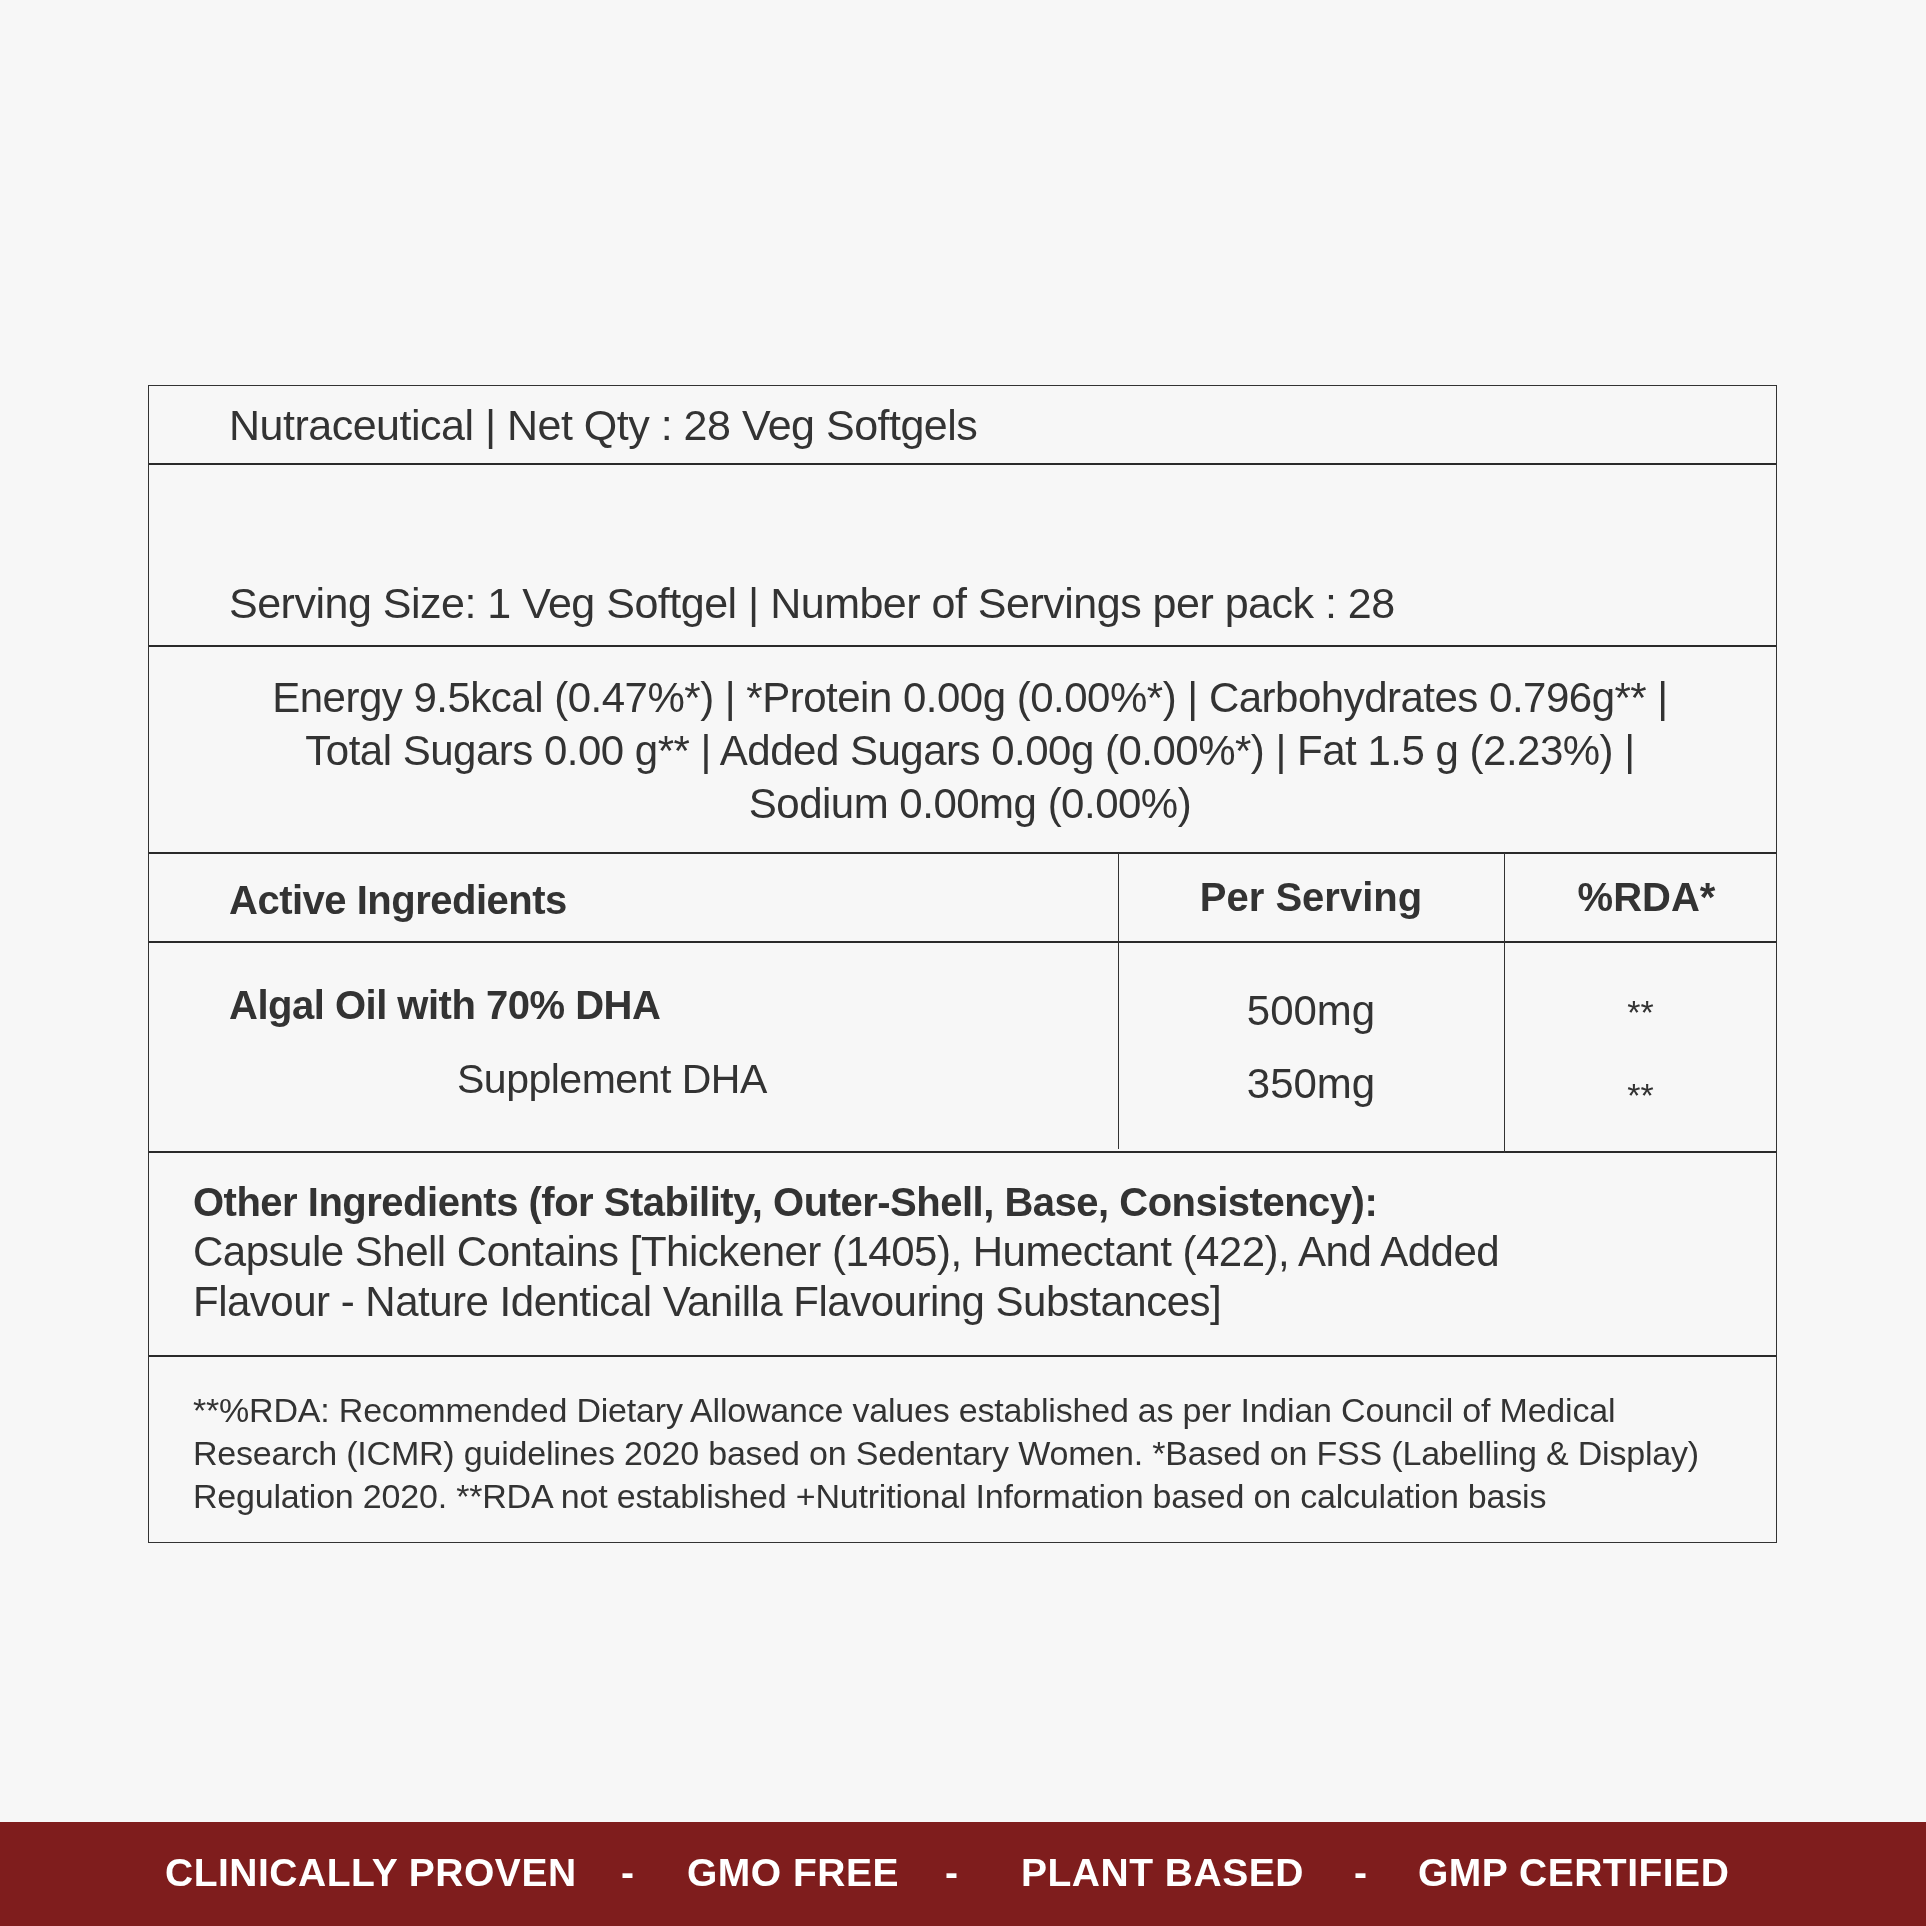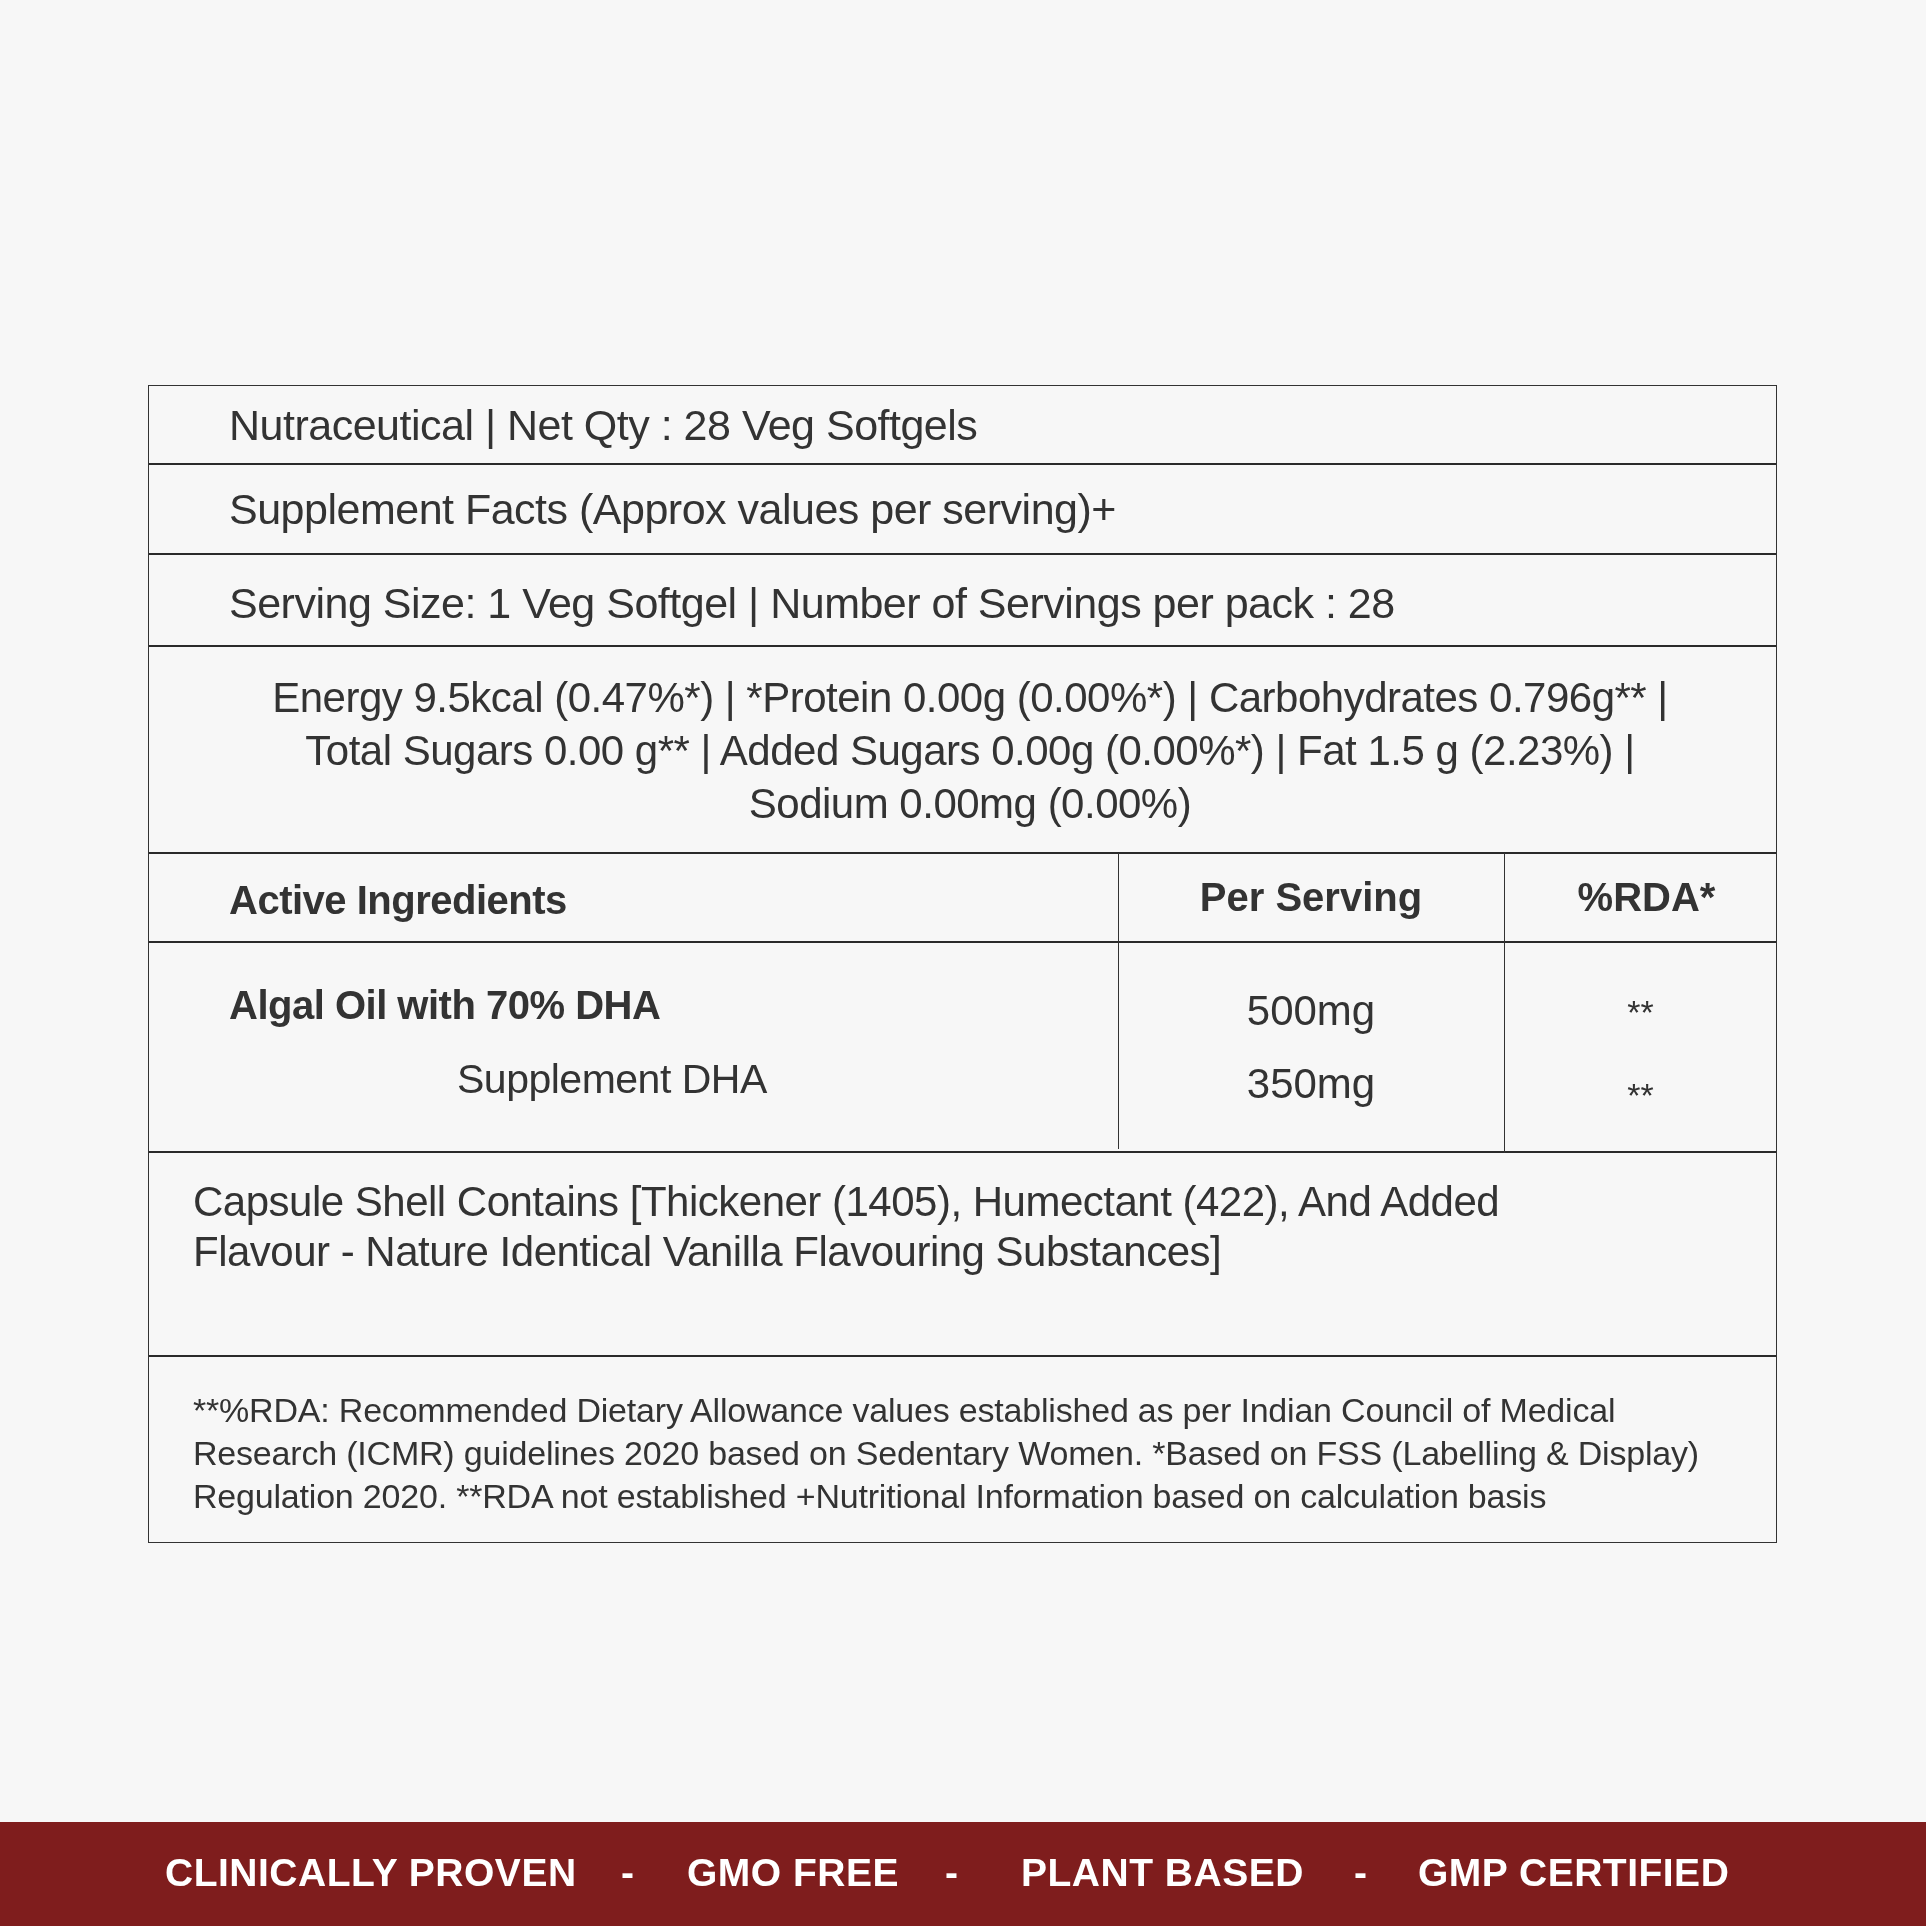--- a/index.html
+++ b/index.html
@@ -20,23 +20,20 @@
 </style>
 </head>
 <body>
 
 <div class="table">
 
   <div class="row" style="top:0; height:79px;">
     <div class="txt" style="top:18.3px;">Nutraceutical  |  Net Qty : 28 Veg Softgels</div>
   </div>
 
-  <div class="row" style="top:79px; height:90px;">
-    <div class="txt" style="top:23px;">Supplement Facts (Approx values per serving)+</div>
-  </div>
 
   <div class="row" style="top:169px; height:92px;">
     <div class="txt" style="top:27px;">Serving Size: 1 Veg Softgel  |  Number of Servings per pack : 28</div>
   </div>
 
   <div class="row" style="top:261px; height:207px;text-align:center;">
     <div class="multi" style="top:24px;">
       <div>Energy 9.5kcal (0.47%*) | *Protein 0.00g (0.00%*) | Carbohydrates 0.796g** |</div>
       <div>Total Sugars 0.00 g**  | Added Sugars 0.00g (0.00%*) | Fat 1.5 g (2.23%) |</div>
       <div>Sodium 0.00mg (0.00%)</div>
@@ -56,20 +53,21 @@
     <div class="center" style="left:969px; width:386px; top:120px;">350mg</div>
     <div class="center" style="left:1355px; width:273px; top:52px; font-size:34px;">**</div>
     <div class="center" style="left:1355px; width:273px; top:135px; font-size:34px;">**</div>
   </div>
 
   <div class="vline" style="left:969px; top:467px; height:296px;"></div>
   <div class="vline" style="left:1355px; top:467px; height:300px;"></div>
 
   <div class="row" style="top:767px; height:204px;">
     <div class="multi" style="top:24px; line-height:50px;">
+      <div class="bold" style="font-size:40px;">Other Ingredients (for Stability, Outer-Shell, Base, Consistency):</div>
       <div>Capsule Shell Contains [Thickener (1405), Humectant (422), And Added</div>
       <div>Flavour - Nature Identical Vanilla Flavouring Substances]</div>
     </div>
   </div>
 
   <div style="position:absolute; left:0; right:0; top:971px; height:185px;">
     <div class="foot" style="top:32px;">
       <div>**%RDA: Recommended Dietary Allowance values established as per Indian Council of Medical</div>
       <div>Research (ICMR) guidelines 2020 based on Sedentary Women. *Based on FSS (Labelling &amp; Display)</div>
       <div>Regulation 2020. **RDA not established  +Nutritional Information based on calculation basis</div>

